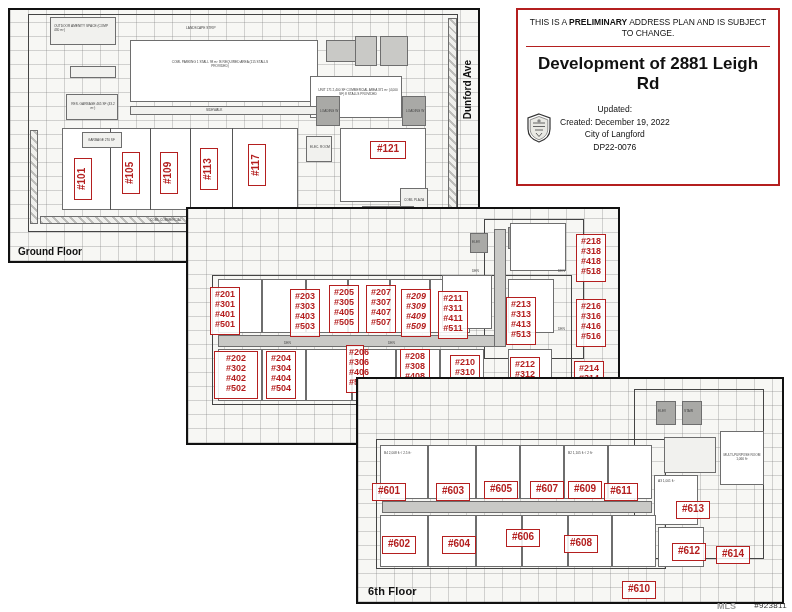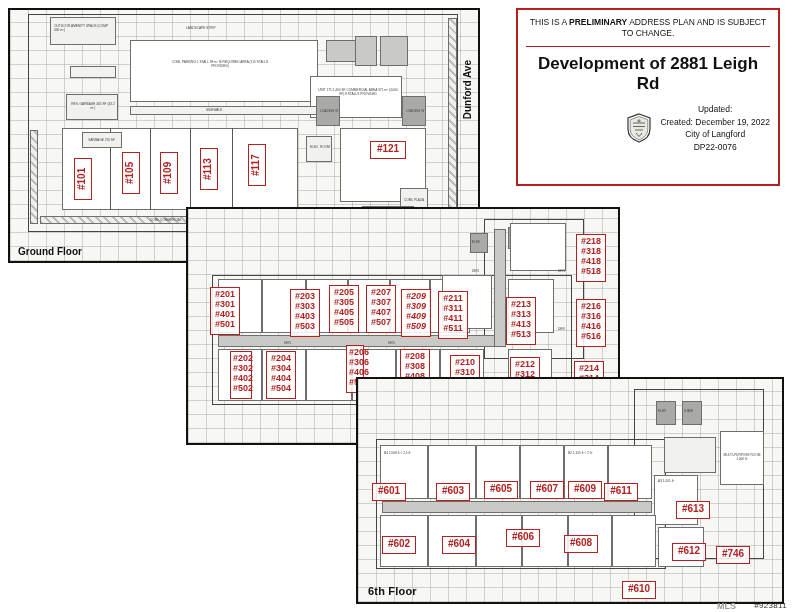--- a/index.html
+++ b/index.html
@@ -135,21 +135,21 @@
     margin-bottom: 11px;
   }
   #title-card .meta {
     font-size: 8.5px;
     color: #111;
     line-height: 1.5;
   }
   #title-card .meta-row {
     display: flex;
     align-items: center;
-    justify-content: flex-end;
+    justify-content: flex-start;
     gap: 8px;
     margin-top: 2px;
   }
   .crest {
     width: 26px;
     height: 30px;
     flex: 0 0 26px;
   }
 
   #mls {
@@ -337,21 +337,21 @@
 #513</div>
   <div class="unit" style="left:388px; top:25px; width:30px; height:48px;">#218
 #318
 #418
 #518</div>
   <div class="unit" style="left:388px; top:90px; width:30px; height:48px;">#216
 #316
 #416
 #516</div>
 
-  <div class="unit" style="left:42px; top:142px; width:22px; height:48px;text-align:right;">#202
+  <div class="unit" style="left:26px; top:142px; width:44px; height:48px;">#202
 #302
 #402
 #502</div>
   <div class="unit" style="left:78px; top:142px; width:30px; height:48px;">#204
 #304
 #404
 #504</div>
   <div class="unit" style="left:158px; top:136px; width:18px; height:48px;">#206
 #306
 #406
@@ -421,19 +421,19 @@
   <div class="unit big" style="left:210px; top:102px; width:34px; height:18px;">#609</div>
   <div class="unit big" style="left:246px; top:104px; width:34px; height:18px;">#611</div>
   <div class="unit big" style="left:318px; top:122px; width:34px; height:18px;">#613</div>
 
   <div class="unit big" style="left:24px; top:157px; width:34px; height:18px;">#602</div>
   <div class="unit big" style="left:84px; top:157px; width:34px; height:18px;">#604</div>
   <div class="unit big" style="left:148px; top:150px; width:34px; height:18px;">#606</div>
   <div class="unit big" style="left:206px; top:156px; width:34px; height:18px;">#608</div>
   <div class="unit big" style="left:264px; top:160px; width:34px; height:18px;margin-top:42px;">#610</div>
   <div class="unit big" style="left:314px; top:164px; width:34px; height:18px;">#612</div>
-  <div class="unit big" style="left:358px; top:167px; width:34px; height:18px;">#746</div>
+  <div class="unit big" style="left:358px; top:167px; width:34px; height:18px;">#614</div>
 
   <div class="floor-label" style="left:10px; top:206px;">6th Floor</div>
 </div>
 
 <div class="wm">MLS</div>
 <div id="mls">#923811</div>
 
 </body></html>

